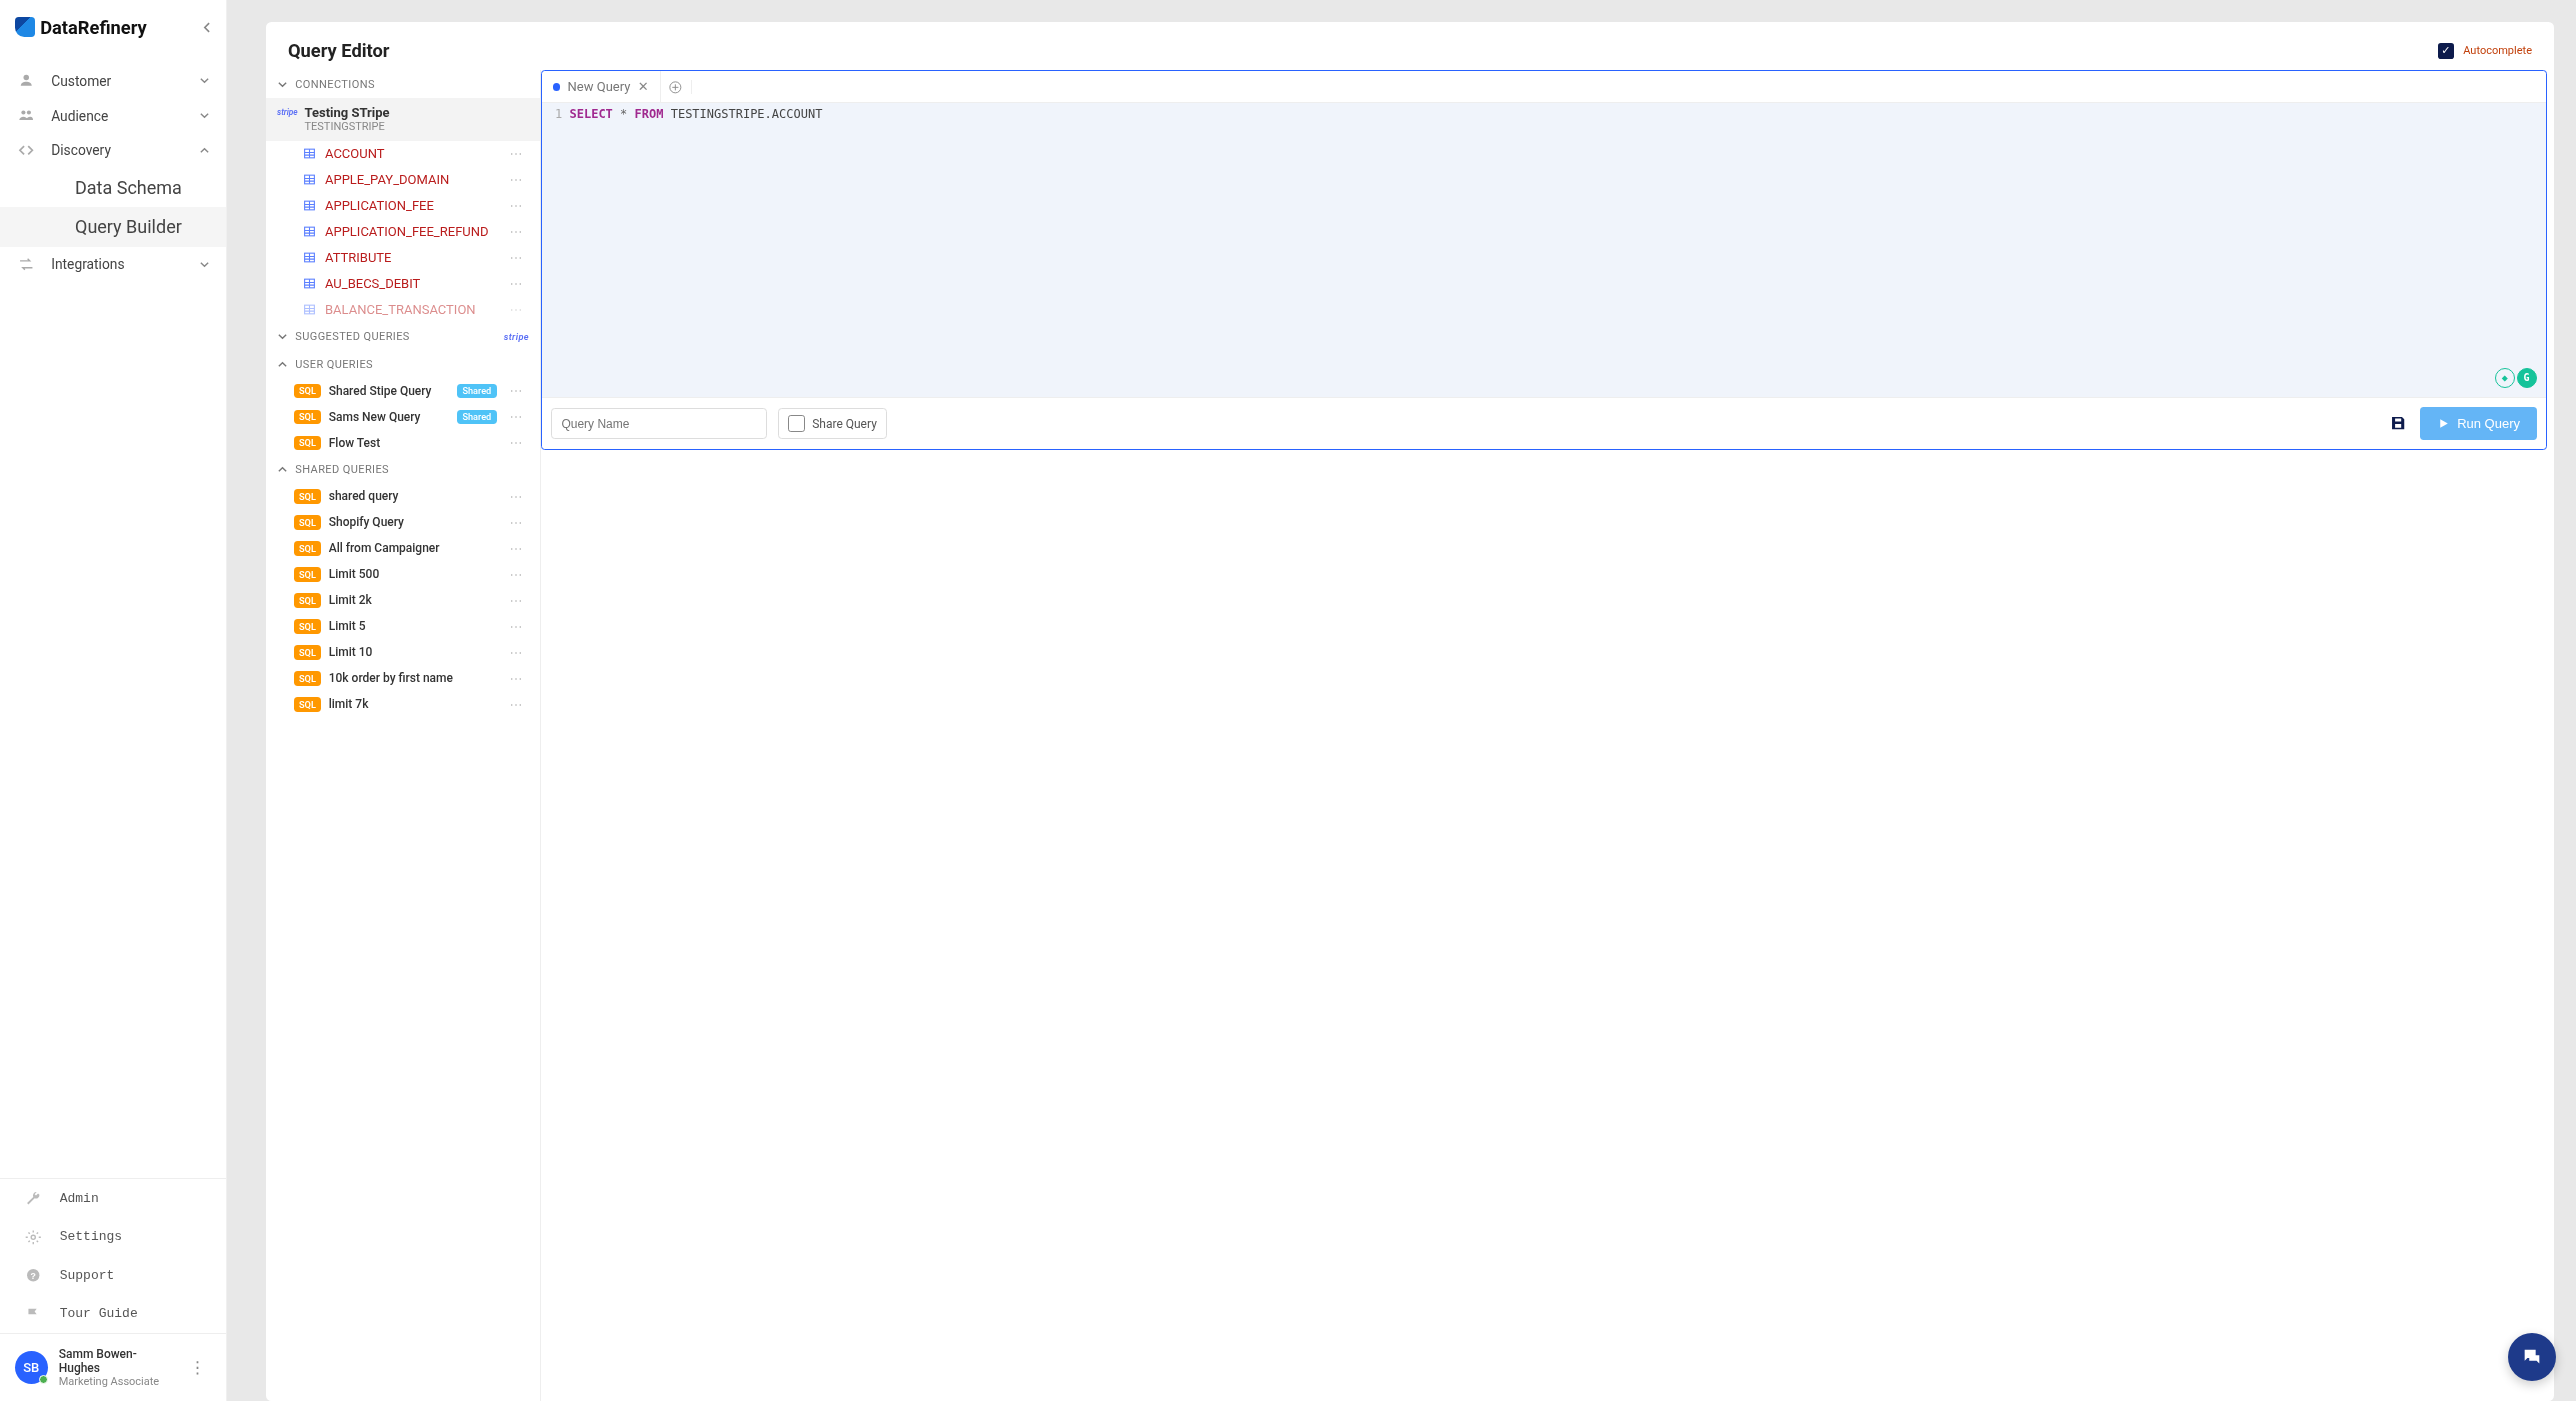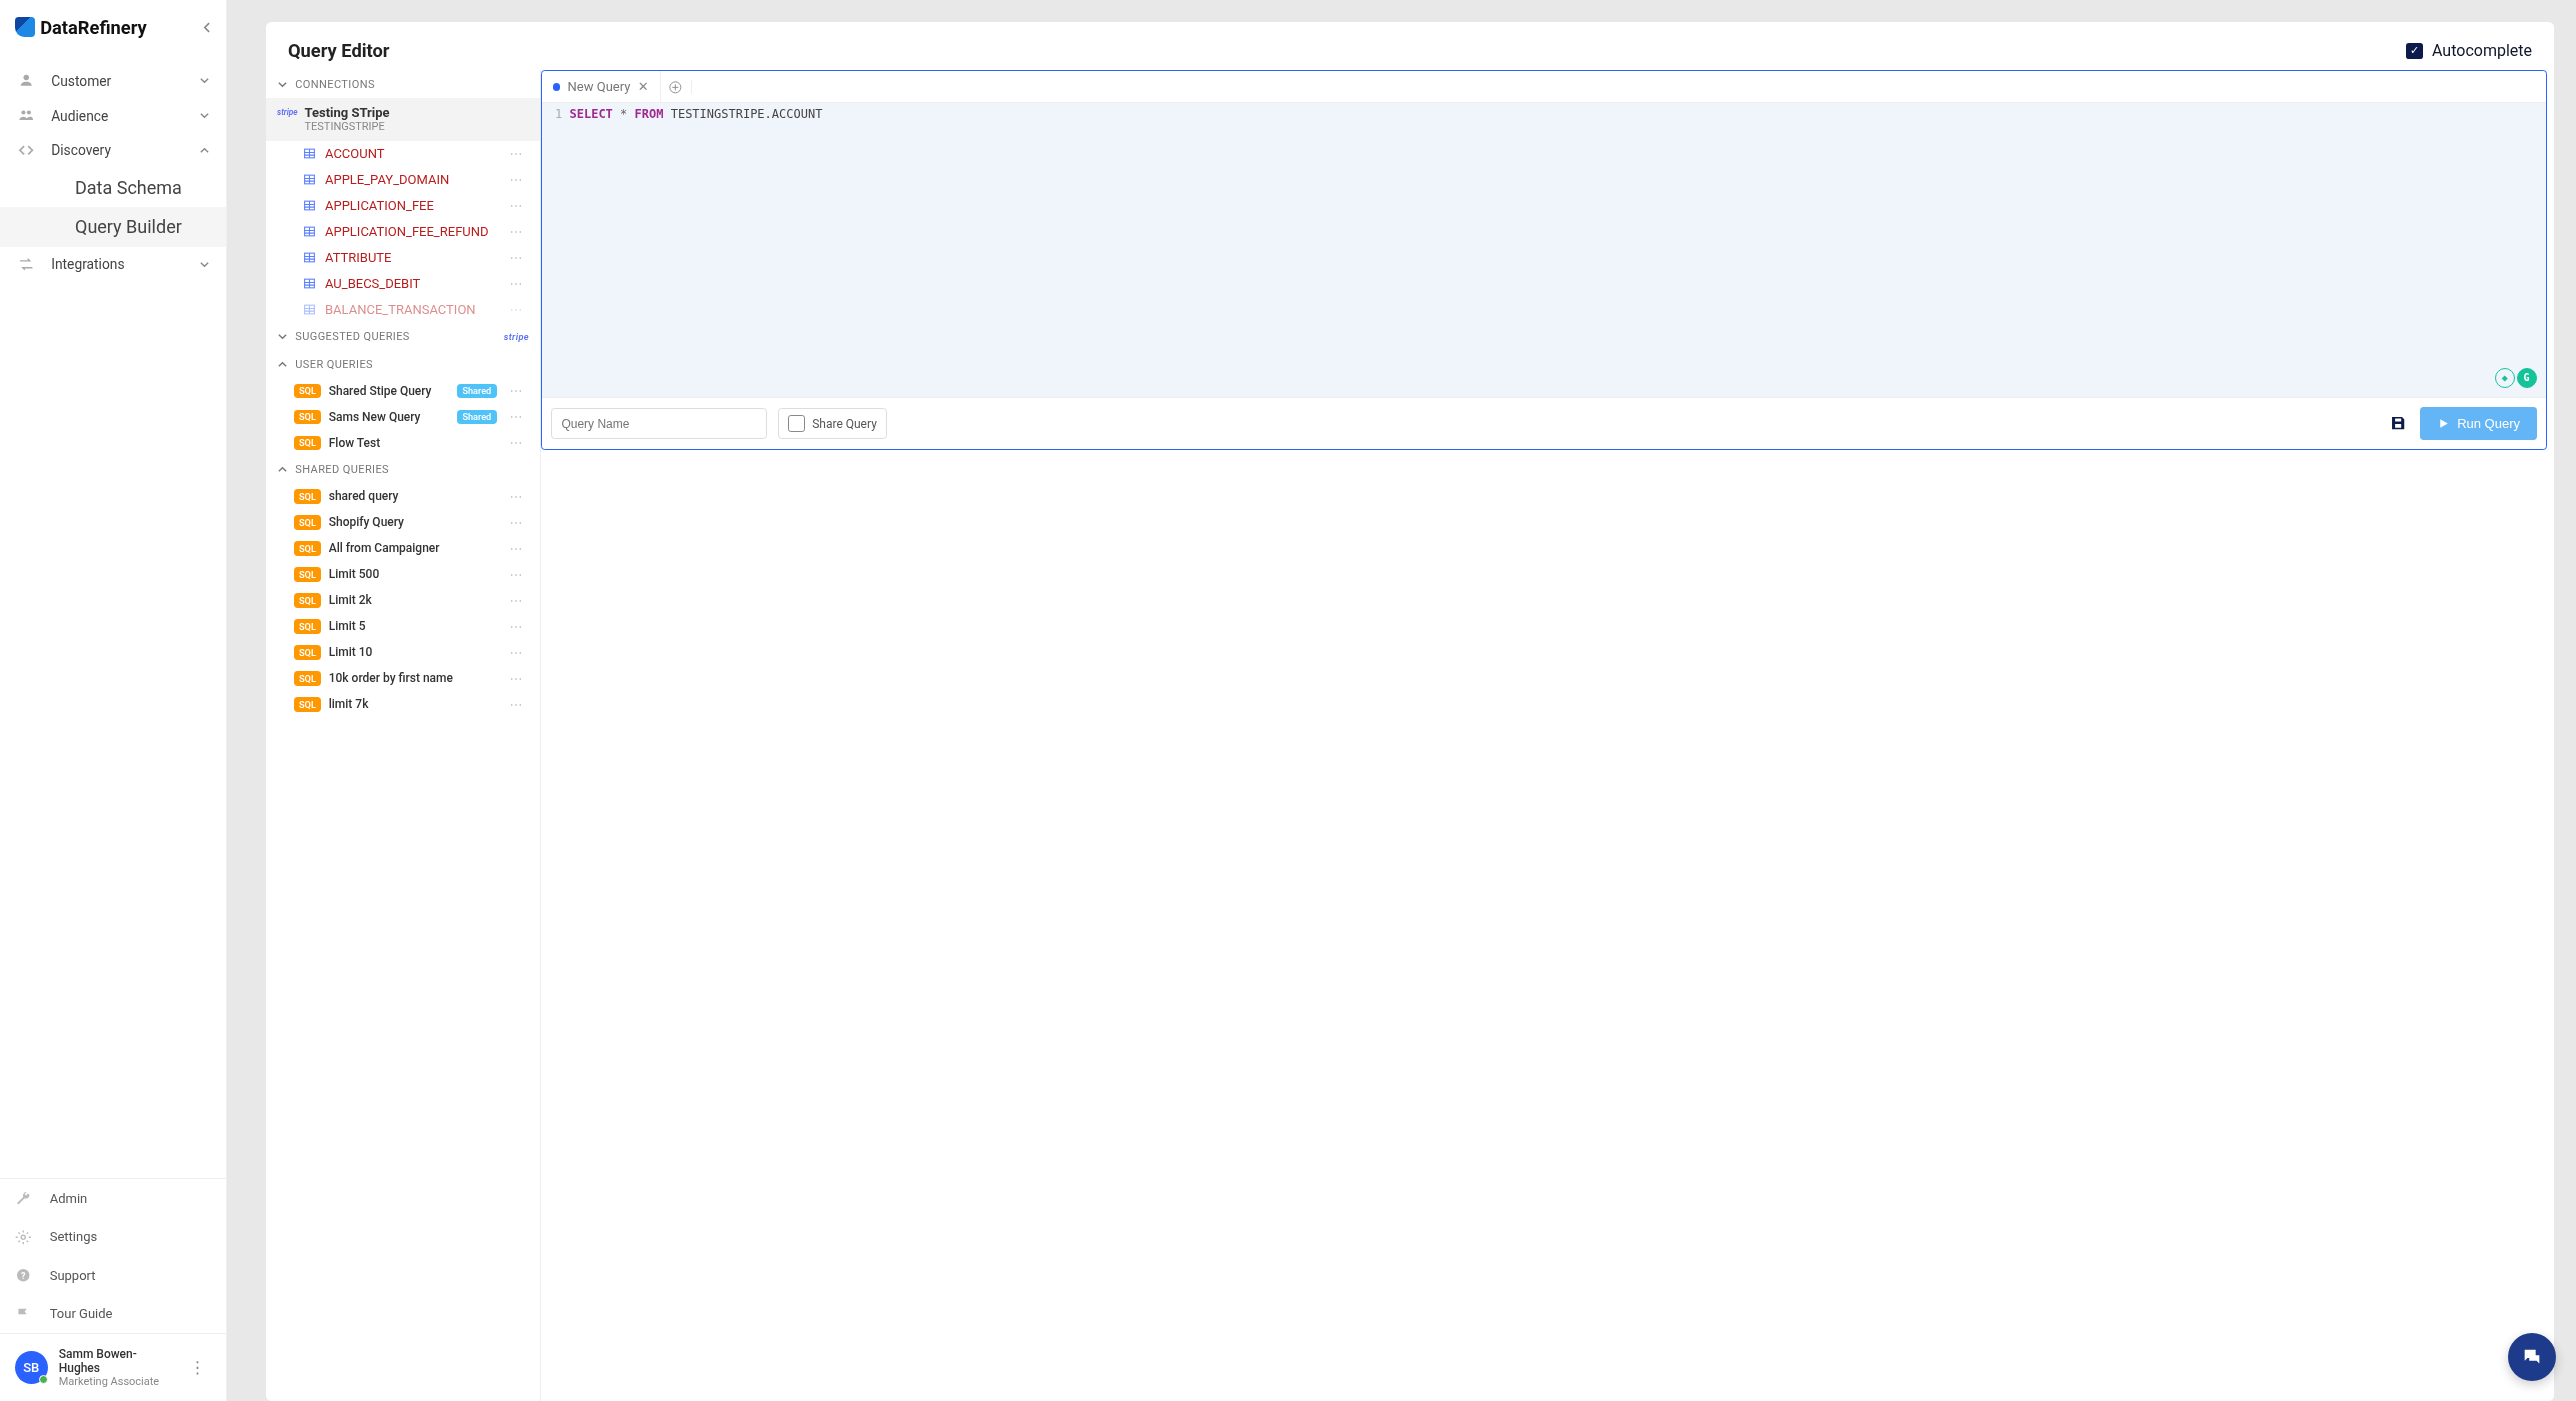--- a/index.html
+++ b/index.html
@@ -54,21 +54,21 @@
     .nav-item .label { flex: 1; font-size: 13.8px; color: #444;}
     .nav-item .chev { color: #888; }
     .subnav-item {
       padding: 9.2px 16.5px 9.2px 75px;
       color: #444; font-size: 18px; cursor: pointer;
     }
     .subnav-item.active { background: #f5f5f5; }
     .sidebar-bottom { border-top: 0.9px solid #eee; }
     .bottom-item {
       display: flex; align-items:center; gap: 14.7px;
-      padding: 11px 15px; color: #555; cursor:pointer;
+      padding: 11px 25px; color: #555; cursor:pointer;font-family:Liberation Mono, monospace;
     }
     .bottom-item .i { width: 20px; color: #bbb; display:flex; align-items:center;}
     .user-row {
       display: flex; align-items:center; gap: 11px;
       padding: 13px 14.7px; border-top:0.9px solid #eee;
     }
     .avatar {
       width: 33px; height: 33px; border-radius: 50%;
       background: #2962ff; color: #fff;
       display:flex; align-items:center; justify-content:center;
@@ -91,21 +91,21 @@
       display: flex;
       flex-direction: column;
       overflow: hidden;
       min-height: 0;
     }
     .panel-header {
       display:flex; align-items:center; justify-content: space-between;
       padding: 18.3px 22px 9.2px 22px;
     }
     .panel-title { font-size: 18.3px; font-weight: 700; color:#222;}
-    .autocomplete { display:flex; align-items:center; gap: 9.2px; font-size:16px; color:#0f172a; }
+    .autocomplete { display:flex; align-items:center; gap: 9.2px; font-size:11px; color:#c2410c; }
     .cb {
       width: 16.5px; height: 16.5px; border-radius: 2.8px;
       display:flex; align-items:center; justify-content:center;
     }
     .cb.checked { background: #0d1b4c; }
     .cb.checked::after { content:"✓"; color:#fff; font-size:11px; }
     .cb.empty { border:1.4px solid #888; border-radius:2.8px; }
 
     .panel-body { flex:1; display:flex; min-height:0; }
 

